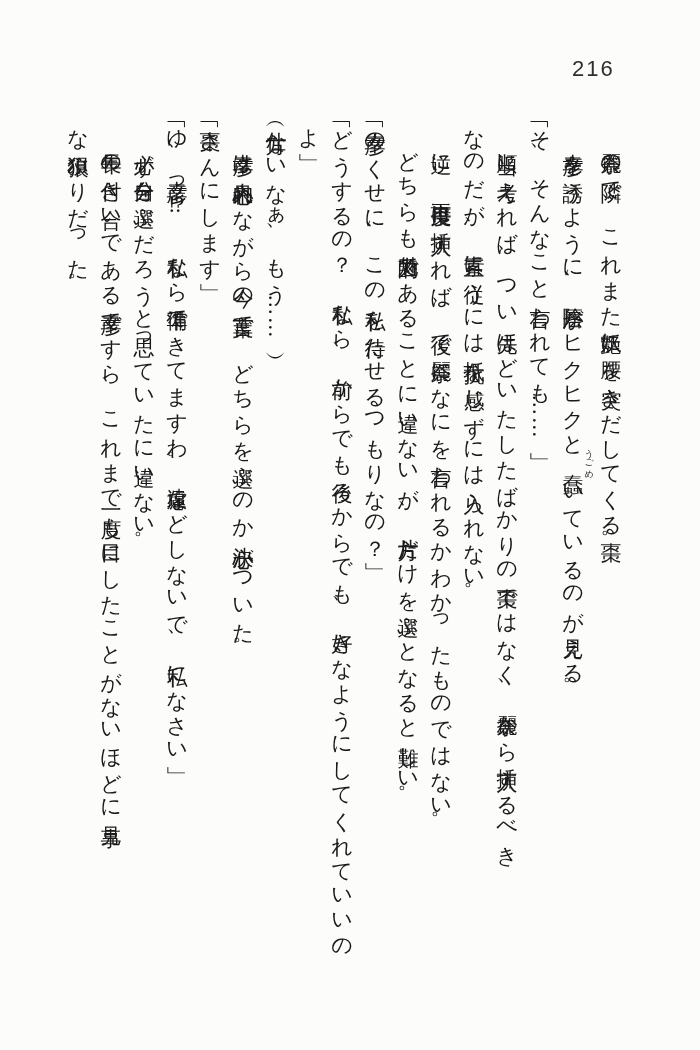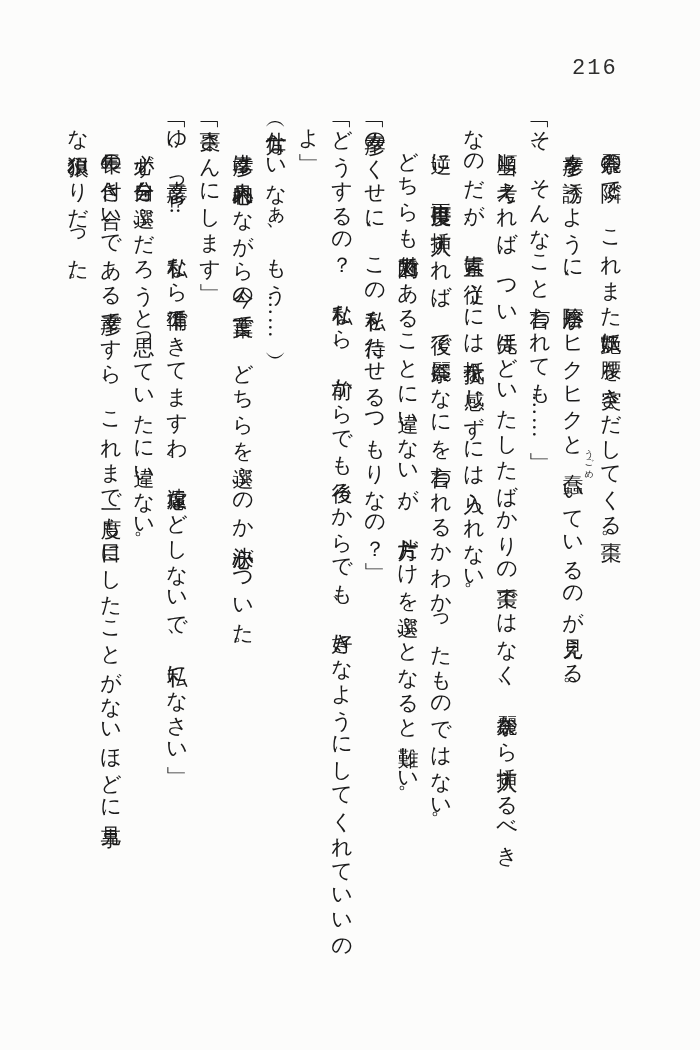--- a/index.html
+++ b/index.html
@@ -19,21 +19,21 @@
     background: var(--background);
     overflow: hidden;
     font-family: "DejaVu Serif", "Liberation Serif", serif;
   }
   .page-number {
     position: absolute;
     top: 56px; left: 572px;
     font-size: 22px;
     letter-spacing: 2px;
     color: var(--page-number);
-    font-family: Liberation Mono, monospace;
+    font-family: Liberation Sans, sans-serif;
   }
   .text-block {
     position: absolute;
     top: 114px; right: 73px;
     height: 858px;
     writing-mode: vertical-rl;
     -webkit-writing-mode: vertical-rl;
     text-orientation: mixed;
     font-size: 21px;
     line-height: 33px;

